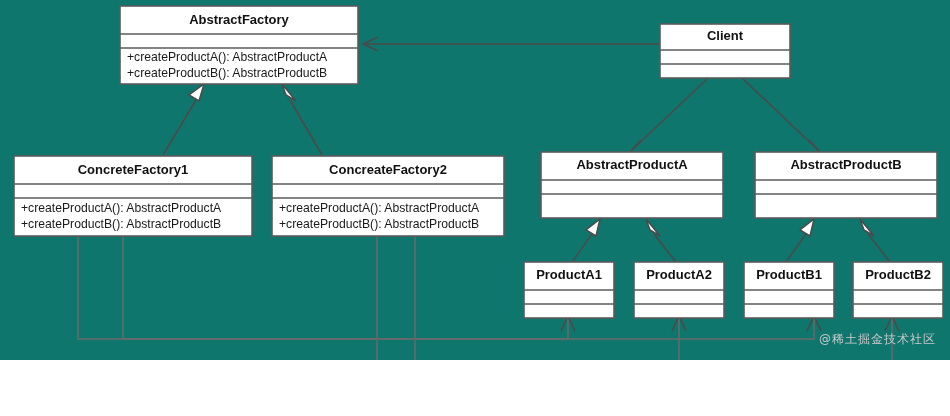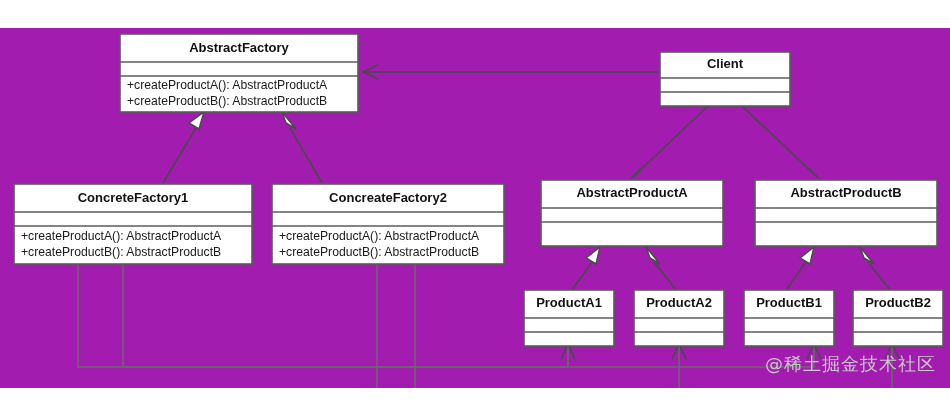--- a/index.html
+++ b/index.html
@@ -4,24 +4,23 @@
 <style>
   html, body {
     margin: 0;
     padding: 0;
     background: #ffffff;
   }
   #diagram-root {
     position: relative;
     width: 950px;
     height: 360px;
-    background: #a21caf;
+    background: #0f766e;
     font-family: "Liberation Sans", sans-serif;
     overflow: hidden;
-    margin-top: 28px;
   }
   svg#uml-canvas {
     position: absolute;
     top: 0;
     left: 0;
     width: 950px;
     height: 416px;
   }
   .cls-box {
     fill: #ffffff;
@@ -67,21 +66,21 @@
     font-size: 12.2px;
     fill: #1a1a1a;
     text-anchor: start;
     dominant-baseline: middle;
   }
   .watermark {
     position: absolute;
     right: 14px;
     bottom: 12px;
     font-family: "DejaVu Sans", sans-serif;
-    font-size: 18px;
+    font-size: 12px;
     color: #c9c9c9;
     letter-spacing: 1px;
     white-space: nowrap;
     user-select: none;
   }
 </style>
 </head>
 <body>
 
 <div id="diagram-root">

